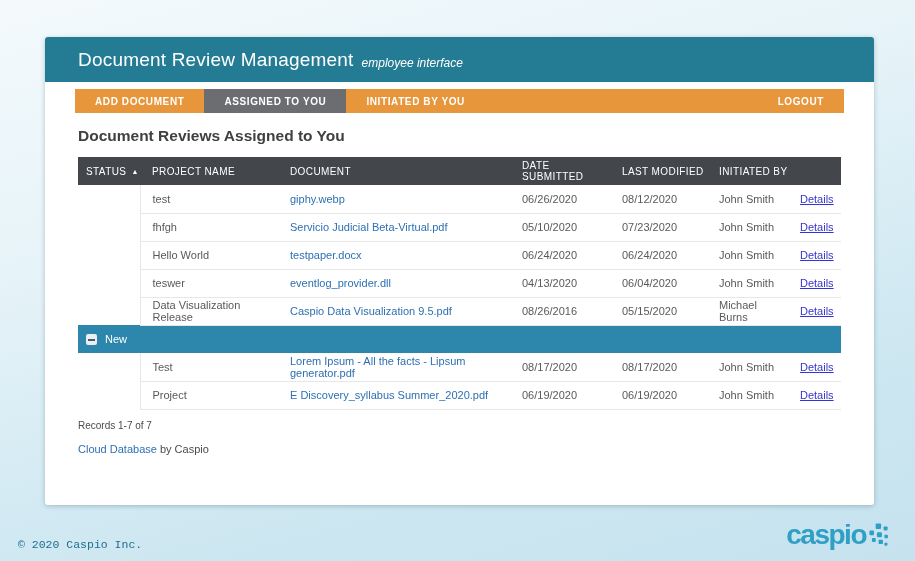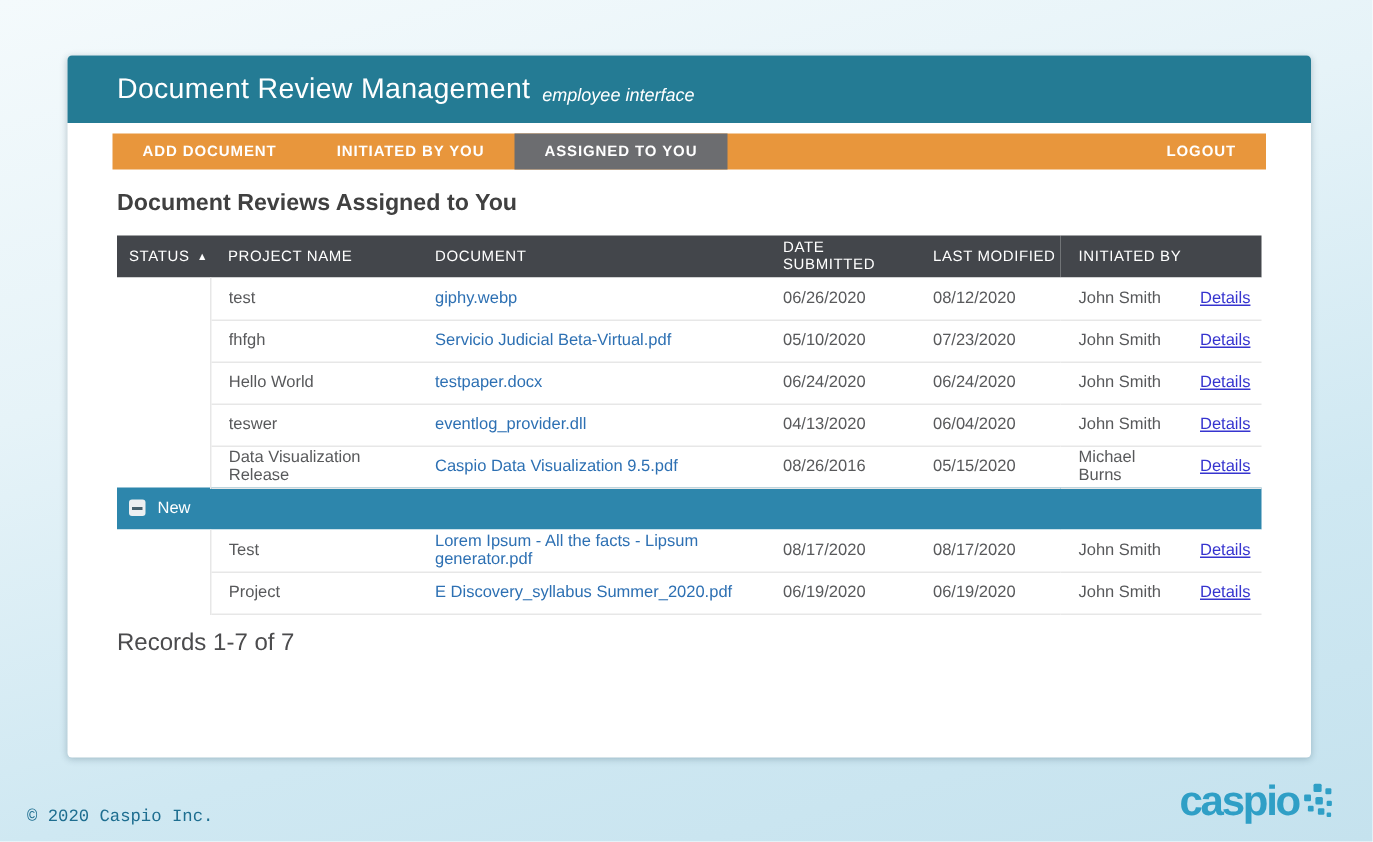--- a/index.html
+++ b/index.html
@@ -66,21 +66,21 @@
     content: ""; position: absolute; left: 2px; right: 2px; top: 5px; height: 1.5px;
     background: #45606d;
   }
 
   .data-row td { height: 28px; border-bottom: 1px solid #e7e7e7; padding-left: 12px; background: #fff; }
   .data-row td.status-cell { border-bottom: none; border-right: 1px solid #e7e7e7; padding: 0; }
 
   a.doc-link { color: #2d70b3; text-decoration: none; cursor: pointer; }
   a.details-link { color: #3634cf; text-decoration: underline; cursor: pointer; }
 
-  .records-line { margin-top: 10px; font-size: 16px; color: #4b4b4d; }
+  .records-line { margin-top: 10px; font-size: 10px; color: #4b4b4d; }
   .branding-line { margin-top: 12px; font-size: 11px; color: #4b4b4d; }
   .branding-line a { color: #2d70b3; text-decoration: none; cursor: pointer; }
 
   .copyright {
     position: absolute; left: 18px; bottom: 10px;
     font-size: 11.5px; color: #1e6e90; font-family: Liberation Mono, monospace;
   }
   .caspio-logo {
     position: absolute; right: 26px; bottom: 8px;
     display: flex; align-items: flex-start;
@@ -96,22 +96,22 @@
 
 <div class="card">
 
   <div class="app-header">
     <span class="app-title">Document Review Management</span>
     <span class="app-subtitle">employee interface</span>
   </div>
 
   <div class="nav-bar">
     <div class="nav-tab">ADD DOCUMENT</div>
+    <div class="nav-tab active">ASSIGNED TO YOU</div>
     <div class="nav-tab">INITIATED BY YOU</div>
-    <div class="nav-tab active">ASSIGNED TO YOU</div>
     <div class="nav-spacer"></div>
     <div class="nav-tab">LOGOUT</div>
   </div>
 
   <div class="content">
     <div class="page-heading">Document Reviews Assigned to You</div>
 
     <table class="review-table">
       <colgroup>
         <col style="width:62px">
@@ -201,20 +201,23 @@
           <td><a class="doc-link">E Discovery_syllabus Summer_2020.pdf</a></td>
           <td>06/19/2020</td>
           <td>06/19/2020</td>
           <td>John Smith</td>
           <td><a class="details-link">Details</a></td>
         </tr>
       </tbody>
     </table>
 
     <div class="records-line">Records 1-7 of 7</div>
+    <div class="branding-line">
+      <a>Cloud Database</a><span> by Caspio</span>
+    </div>
   </div>
 </div>
 
 <div class="copyright">© 2020 Caspio Inc.</div>
 
 <div class="caspio-logo">
   <span class="logo-text">caspio</span>
   <span class="logo-mark">
     <svg width="20" height="26" viewBox="0 0 24 30" xmlns="http://www.w3.org/2000/svg">
       <g fill="#2f9fc6">

